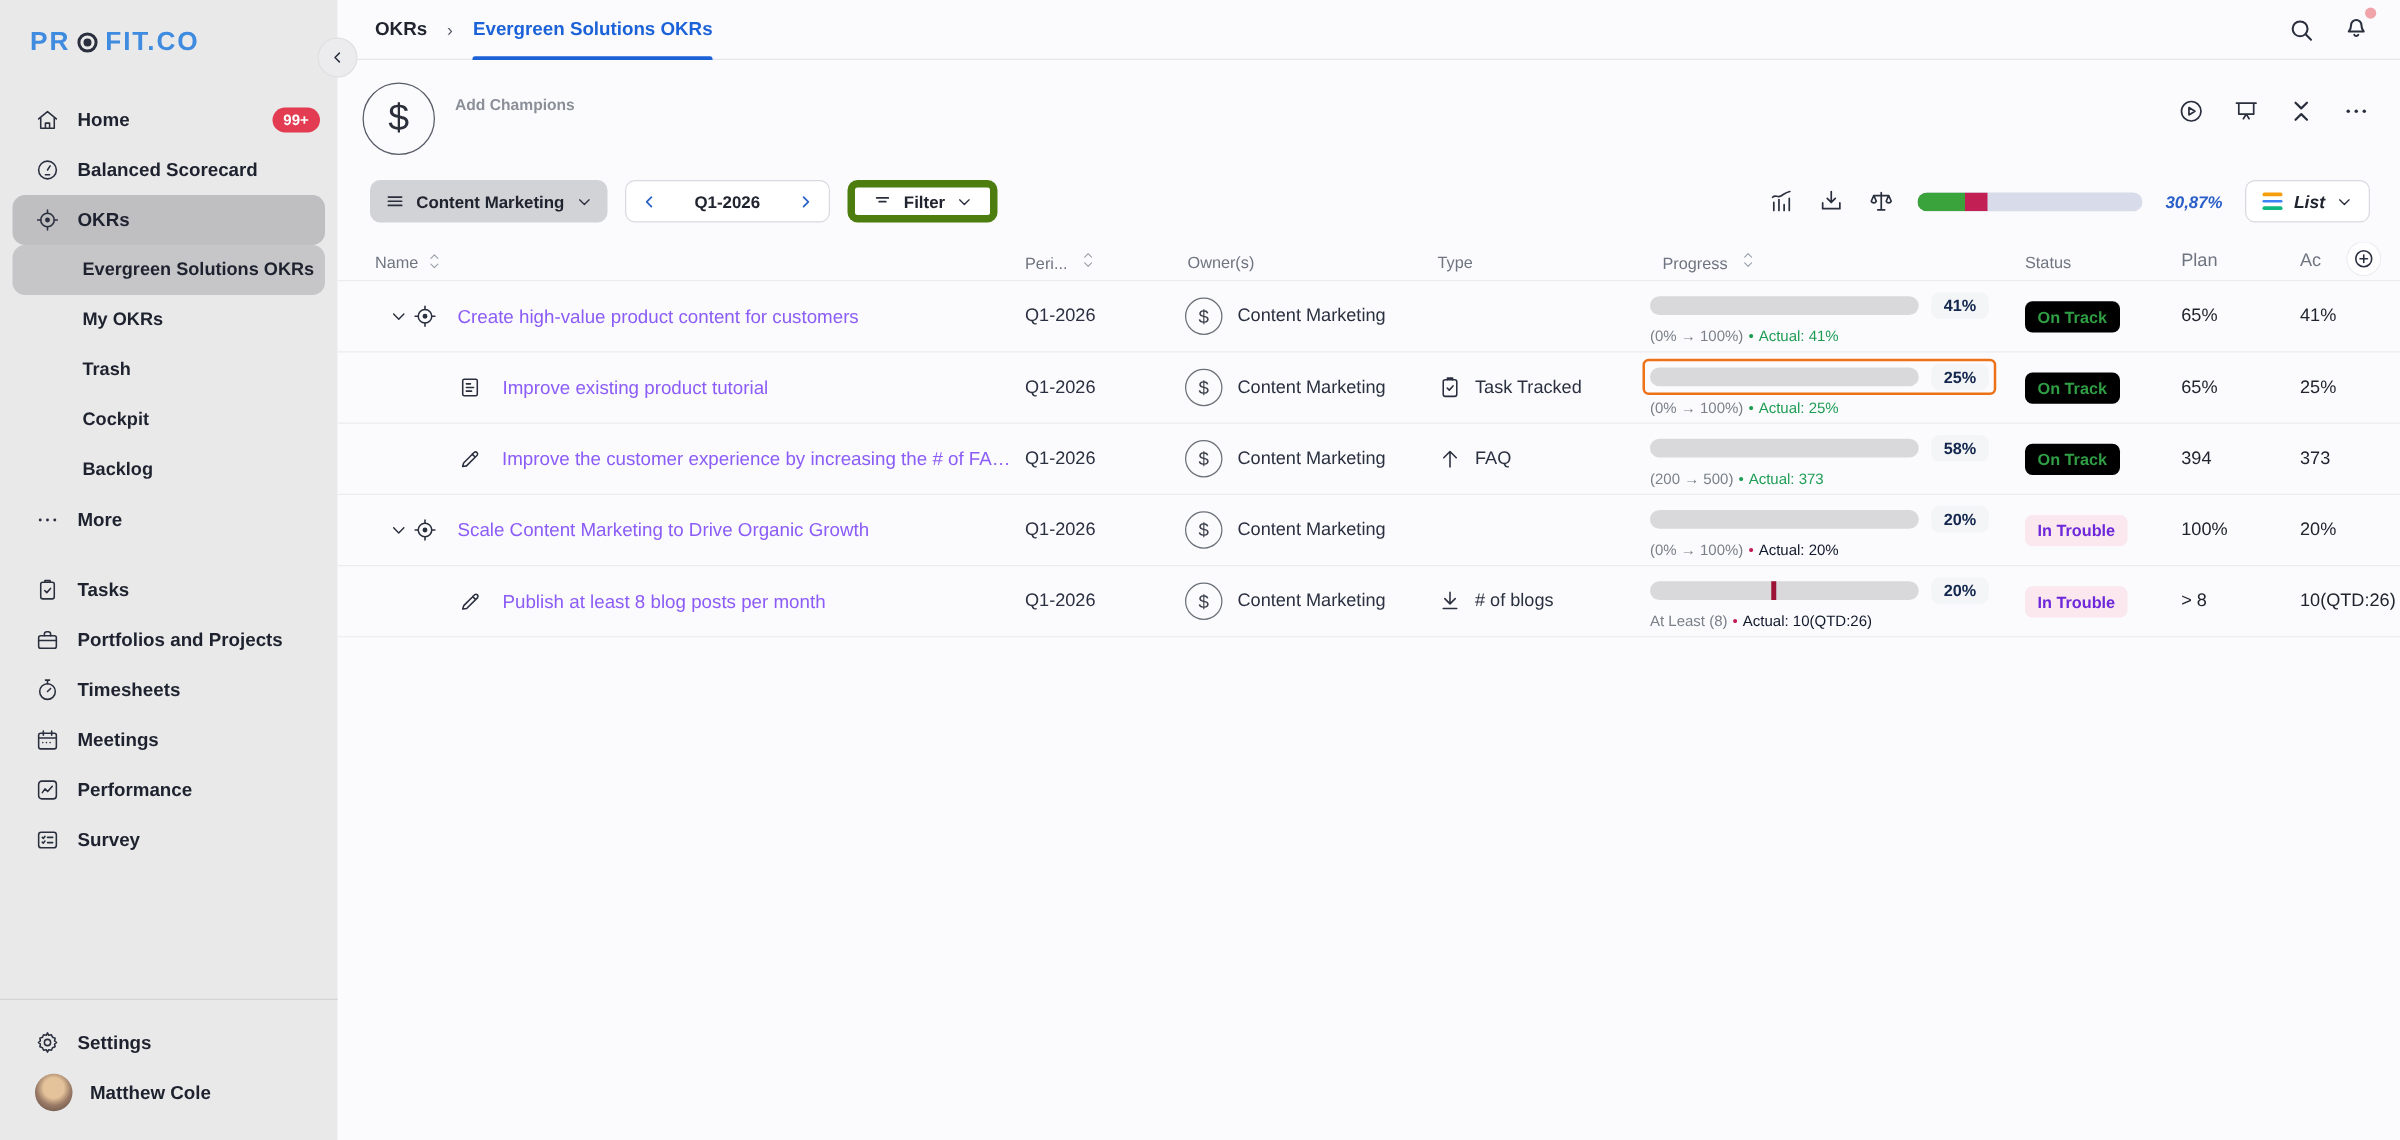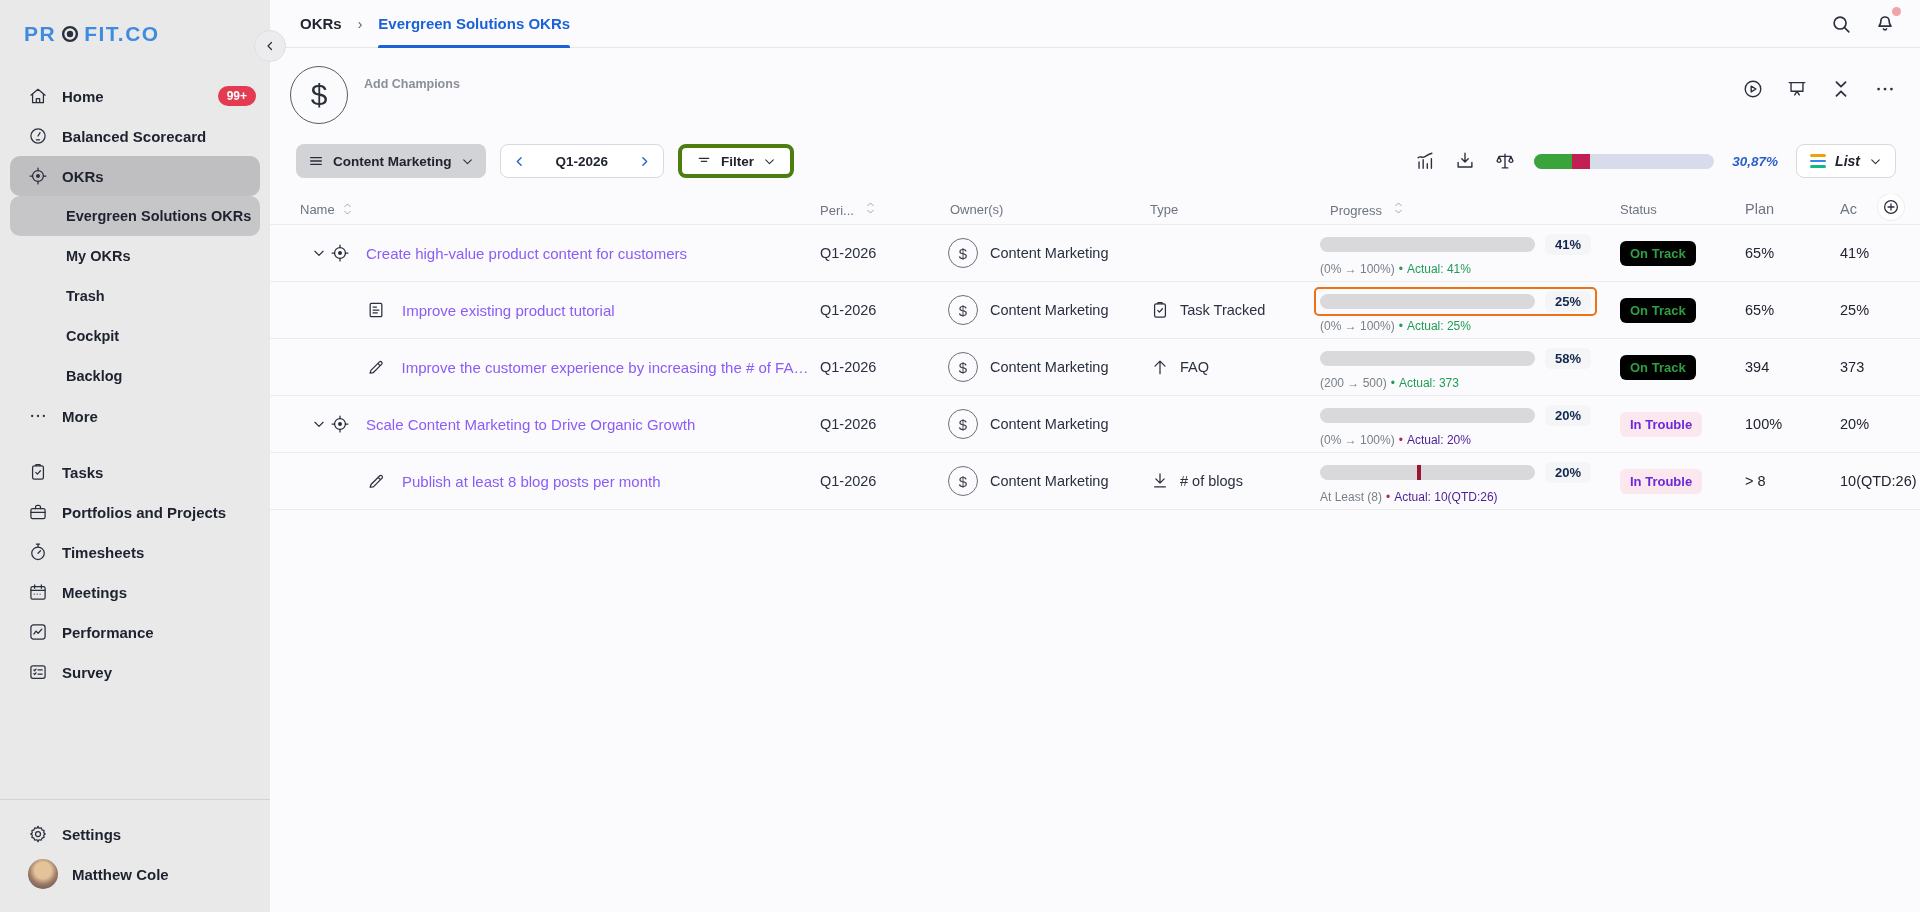--- a/index.html
+++ b/index.html
@@ -60,21 +60,21 @@
   .title-icons { margin-left:auto; margin-top:12px; display:flex; align-items:center; gap:22px; }
 
   .toolbar { display:flex; align-items:center; gap:14px; padding:20px 24px 0 26px; }
   .pill { display:flex; align-items:center; gap:9px; height:34px; border-radius:8px;
     font-size:13.5px; font-weight:700; color:#20242f; cursor:pointer; }
   .team-pill { background:#d2d3d6; padding:0 12px; }
   .period-pill { background:#fff; border:1px solid #d8dadf; padding:0 4px; }
   .period-pill .pbtn { width:30px; height:30px; display:flex; align-items:center;
     justify-content:center; cursor:pointer; }
   .period-label { padding:0 12px; }
-  .filter-pill { background:#fff; border:4px solid #4d7c0f; padding:0 14px; }
+  .filter-pill { background:#fff; border:6px solid #4d7c0f; padding:0 14px; }
   .toolbar-right { margin-left:auto; display:flex; align-items:center; gap:18px;font-style:italic; }
   .sum-bar { width:180px; height:15px; border-radius:8px; background:#d8dcea; overflow:hidden;
     display:flex; }
   .sum-seg-g { height:100%; background:#3aa33c; }
   .sum-seg-r { height:100%; background:#c21f54; }
   .sum-pct { font-size:13.5px; font-weight:700; color:#2a5fc9; }
   .list-pill { background:#fff; border:1px solid #d8dadf; padding:0 13px; font-size:14px; }
   .tri-lines { display:flex; flex-direction:column; gap:3px; width:16px; }
   .tri-lines i { height:2.5px; border-radius:2px; display:block; }
   .tri-lines i:nth-child(1){ background:#f59e0b; } .tri-lines i:nth-child(2){ background:#3b82f6; }
@@ -106,21 +106,21 @@
   .bar-line { display:flex; align-items:center; gap:10px; width:fit-content;
     border:2px solid transparent; border-radius:5px; padding:2px 4px; }
   .bar-line.hl { border-color:#ed7117; }
   .bar { width:215px; height:15px; border-radius:8px; background:#d9d9db; overflow:hidden; position:relative; }
   .bar-fill { height:100%; border-radius:8px 0 0 8px; }
   .bar-marker { position:absolute; top:-3px; width:4px; height:21px; background:#9c1336; border-radius:1px; }
   .pct-chip { background:#f4f5f7; border-radius:6px; padding:3px 9px; font-size:13px;
     font-weight:700; color:#13264d; min-width:46px; text-align:center; }
   .sub-line { margin-top:3px; font-size:12px; padding-left:6px; white-space:nowrap; }
   .sub-range { color:#7a8089; }
-  .sub-actual.g { color:#1f9d55; } .sub-actual.r { color:#4c1d95; }
+  .sub-actual.g { color:#1f9d55; } .sub-actual.r { color:#0f172a; }
   .sub-dot { margin:0 4px; }
   .sub-dot.g { color:#1f9d55; } .sub-dot.r { color:#c21f54; }
   .status-pill { display:inline-block; font-size:13px; font-weight:600; border-radius:6px; padding:5px 10px; }
   .status-pill.ok { background:#000000; color:#2f9e44; }
   .status-pill.bad { background:#fbe7ee; color:#6d28d9; }
   .add-col { position:absolute; right:16px; top:0; width:26px; height:26px; border-radius:50%;
     background:#fff; display:flex; align-items:center; justify-content:center; cursor:pointer;
     box-shadow:0 0 0 1px #eceef1; }
 
   .ic { stroke:#2a2f3e; fill:none; stroke-width:1.5; stroke-linecap:round; stroke-linejoin:round; }

